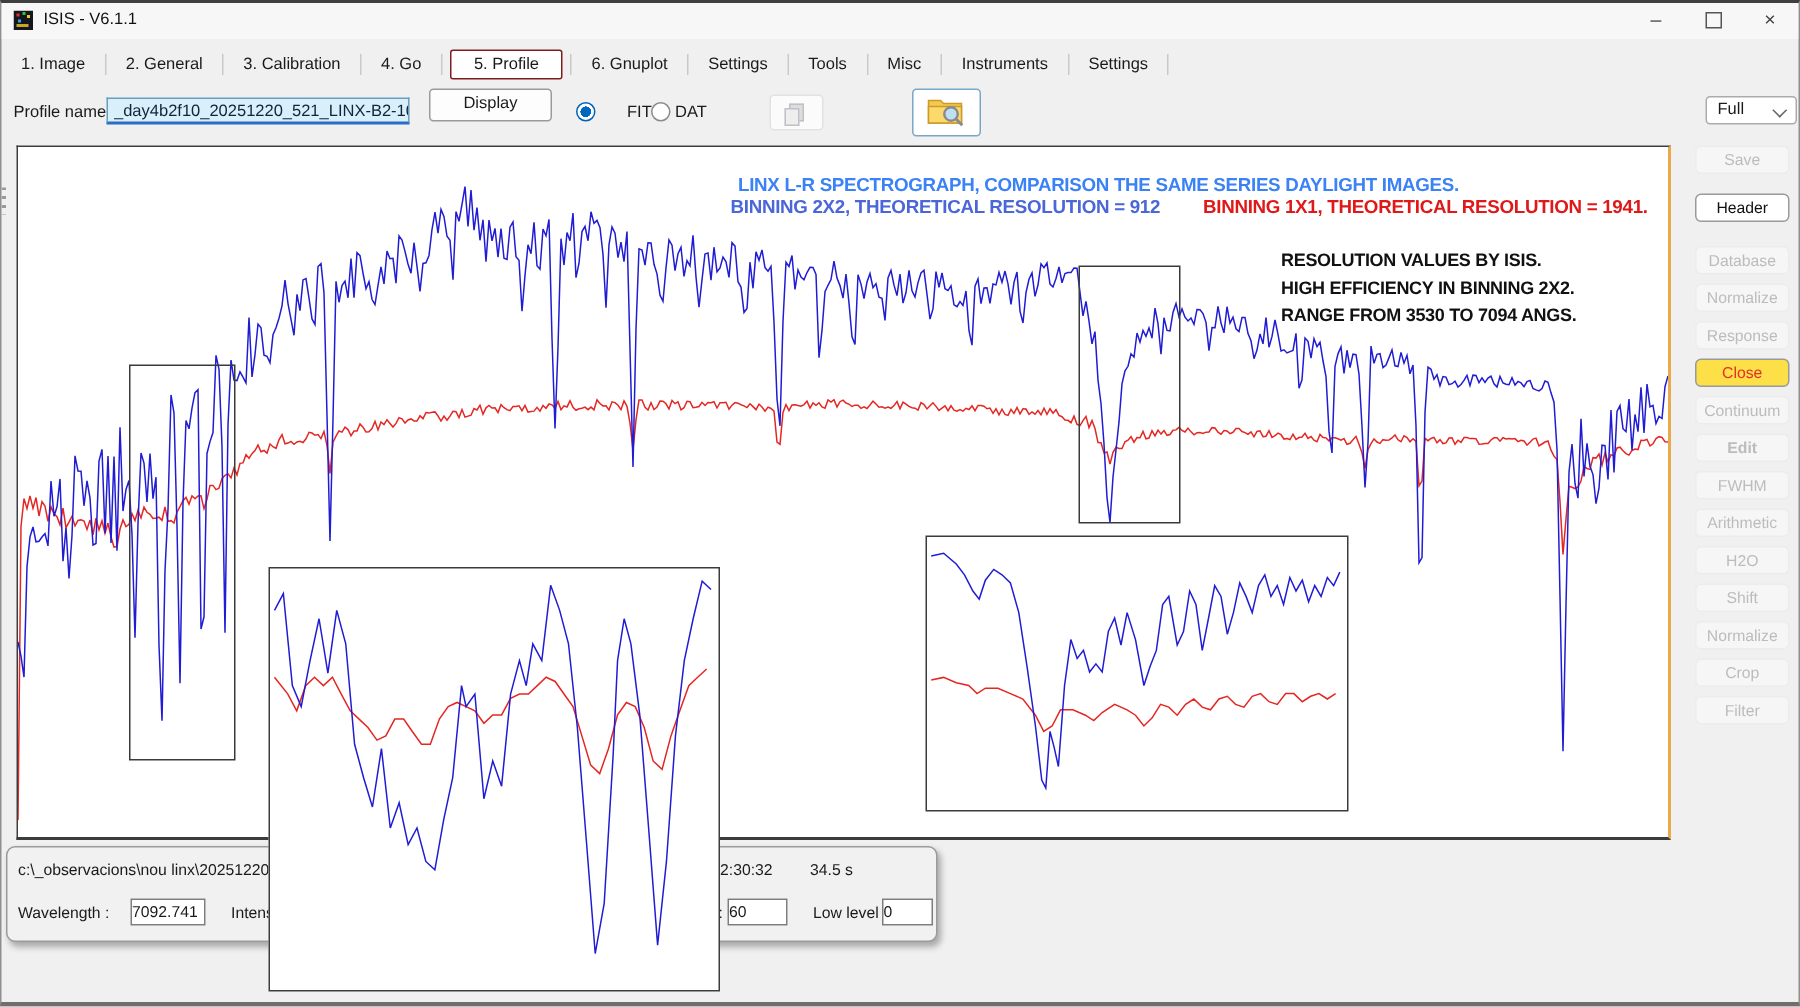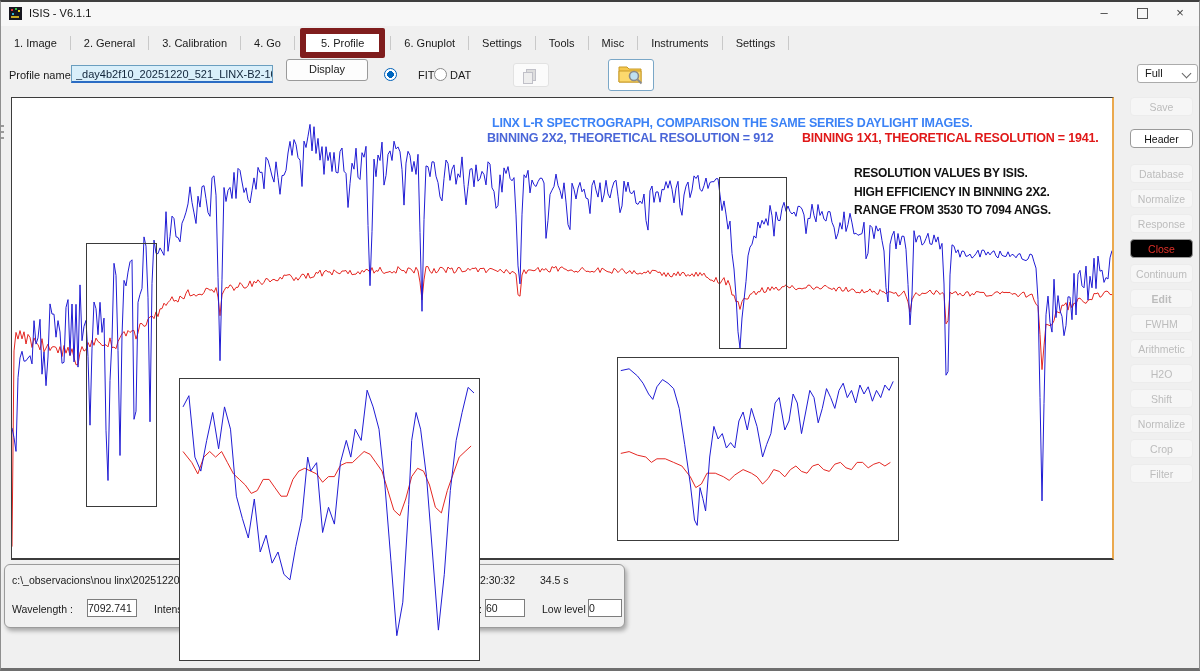--- a/index.html
+++ b/index.html
@@ -8,21 +8,21 @@
        border-top:2px solid #3f3f3f;border-left:1px solid #8f8f8f;border-right:1px solid #8f8f8f;border-bottom:3px solid #6e6e6e;}
   
   .titlebar{position:absolute;left:0;top:0;width:100%;height:24px;background:#f7f7f7;}
   .appicon{position:absolute;left:8px;top:5px;width:13px;height:13px;}
   .apptitle{position:absolute;left:28px;top:5px;font-size:11px;color:#111;}
   .win-btn{position:absolute;top:0;width:38px;height:23px;text-align:center;line-height:22px;font-size:13px;color:#444;}
   .maxbox{display:inline-block;width:9px;height:9px;border:1px solid #555;margin-top:6px;}
   
   .tabstrip{position:absolute;left:0;top:29px;height:23px;display:flex;align-items:center;}
   .tab{font-size:11px;padding:3px 13px;white-space:nowrap;}
-  .tab.active{background:#fff;border:6px solid #7f1d1d;border-radius:2px;padding:3px 15px;margin:0 5px;}
+  .tab.active{background:#fff;border:1px solid #7f1d1d;border-radius:2px;padding:3px 15px;margin:0 5px;}
   .tabsep{width:1px;height:14px;background:#c9c9c9;}
   
   .lbl{position:absolute;font-size:11px;}
   .profile-input{position:absolute;left:70px;top:63px;width:196px;height:15px;background:#d9effa;
     border:1px solid #6a9ebf;border-bottom:2px solid #2b6cc4;font-family:"Liberation Sans",sans-serif;
     font-size:11px;color:#10243a;padding:0 0 0 4px;}
   .btn-display{position:absolute;left:285px;top:57px;width:80px;height:20px;background:#fdfdfd;
     border:1px solid #9a9a9a;border-radius:3px;font-size:11px;text-align:center;line-height:18px;}
   .radio{position:absolute;width:13px;height:13px;border-radius:50%;box-sizing:border-box;}
   .radio.on{border:1px solid #0061b8;background:radial-gradient(circle,#0067c0 0 3.5px,#ffffff 3.6px);}
@@ -42,21 +42,21 @@
   .ch-leg-red{position:absolute;left:790px;top:33px;font-size:12.5px;font-weight:bold;color:#e01818;white-space:nowrap;letter-spacing:-0.2px;}
   .ch-notes{position:absolute;left:842px;top:66px;font-size:12px;font-weight:bold;color:#111;line-height:18.5px;white-space:nowrap;letter-spacing:-0.2px;}
   .selrect{position:absolute;border:1px solid #3a3a3a;}
   
   .inset{position:absolute;background:#fff;border:1px solid #3c3c3c;}
   
   .sbtn{position:absolute;left:1129px;width:63px;height:19px;border-radius:4px;font-size:10.5px;
     text-align:center;line-height:18px;box-sizing:border-box;}
   .sbtn.disabled{background:#f6f6f6;color:#bcbcbc;border:1px solid #ececec;}
   .sbtn.enabled{background:#fff;color:#111;border:1px solid #9a9a9a;}
-  .sbtn.danger{background:#000000;color:#e03028;border:1px solid #9a9a9a;}
+  .sbtn.danger{background:#fde047;color:#e03028;border:1px solid #9a9a9a;}
   
   .statuspanel{position:absolute;left:3px;top:562px;width:619px;height:62px;background:#f1f1f1;
     border:1px solid #9b9b9b;border-radius:6px;box-shadow:2px 3px 4px rgba(0,0,0,0.3);font-size:10.5px;}
   .statuspanel .t{position:absolute;white-space:nowrap;}
   .sfield{position:absolute;height:16px;background:#fff;border:1px solid #7d7d7d;font-size:10.5px;text-align:left;line-height:16px;}
   .bottomstrip{position:absolute;left:0;top:627px;width:1200px;height:41px;background:#e9e9e9;}
   .splitter{position:absolute;left:0;top:123px;width:3px;height:18px;
     background:repeating-linear-gradient(to bottom,#9a9a9a 0 2px,transparent 2px 6px);}
 </style>
 </head>

